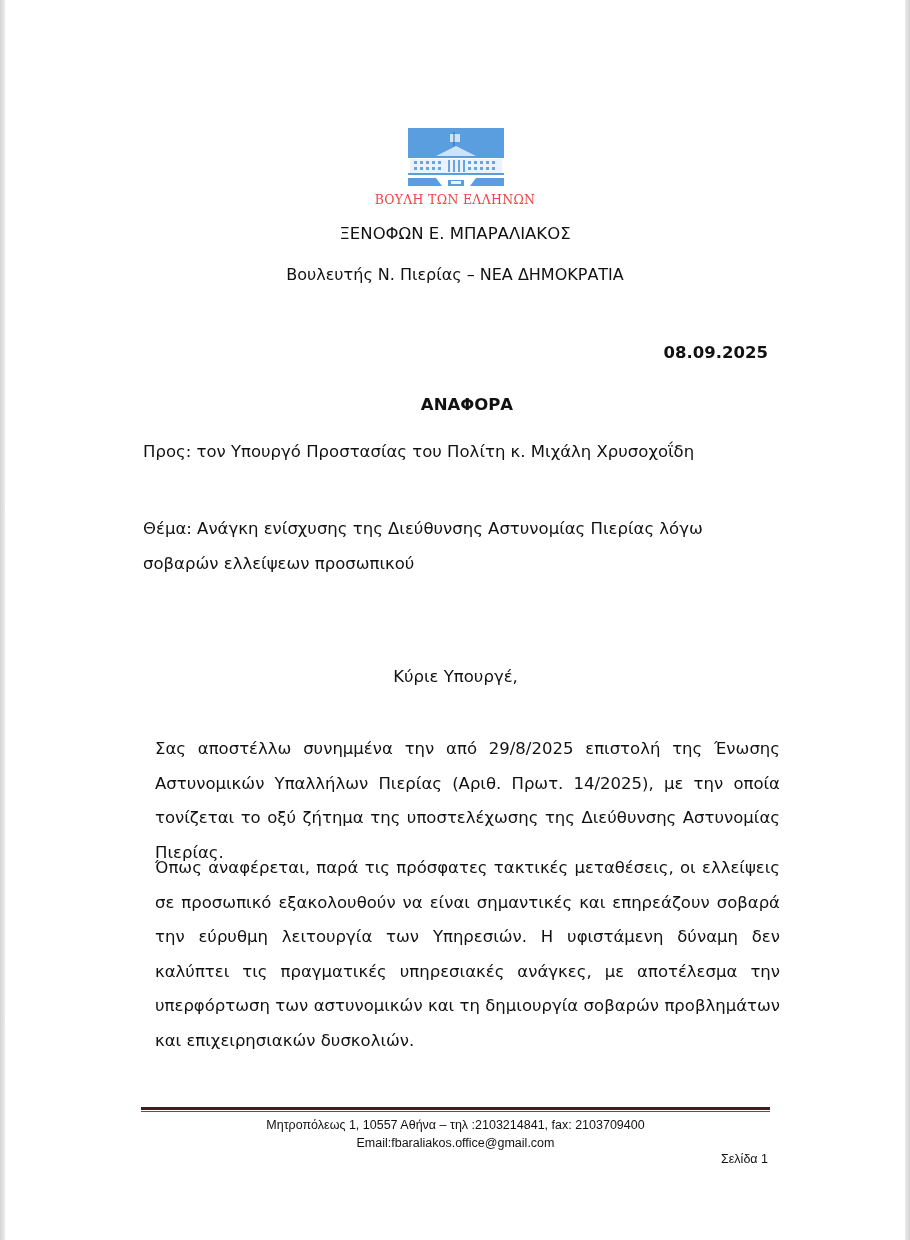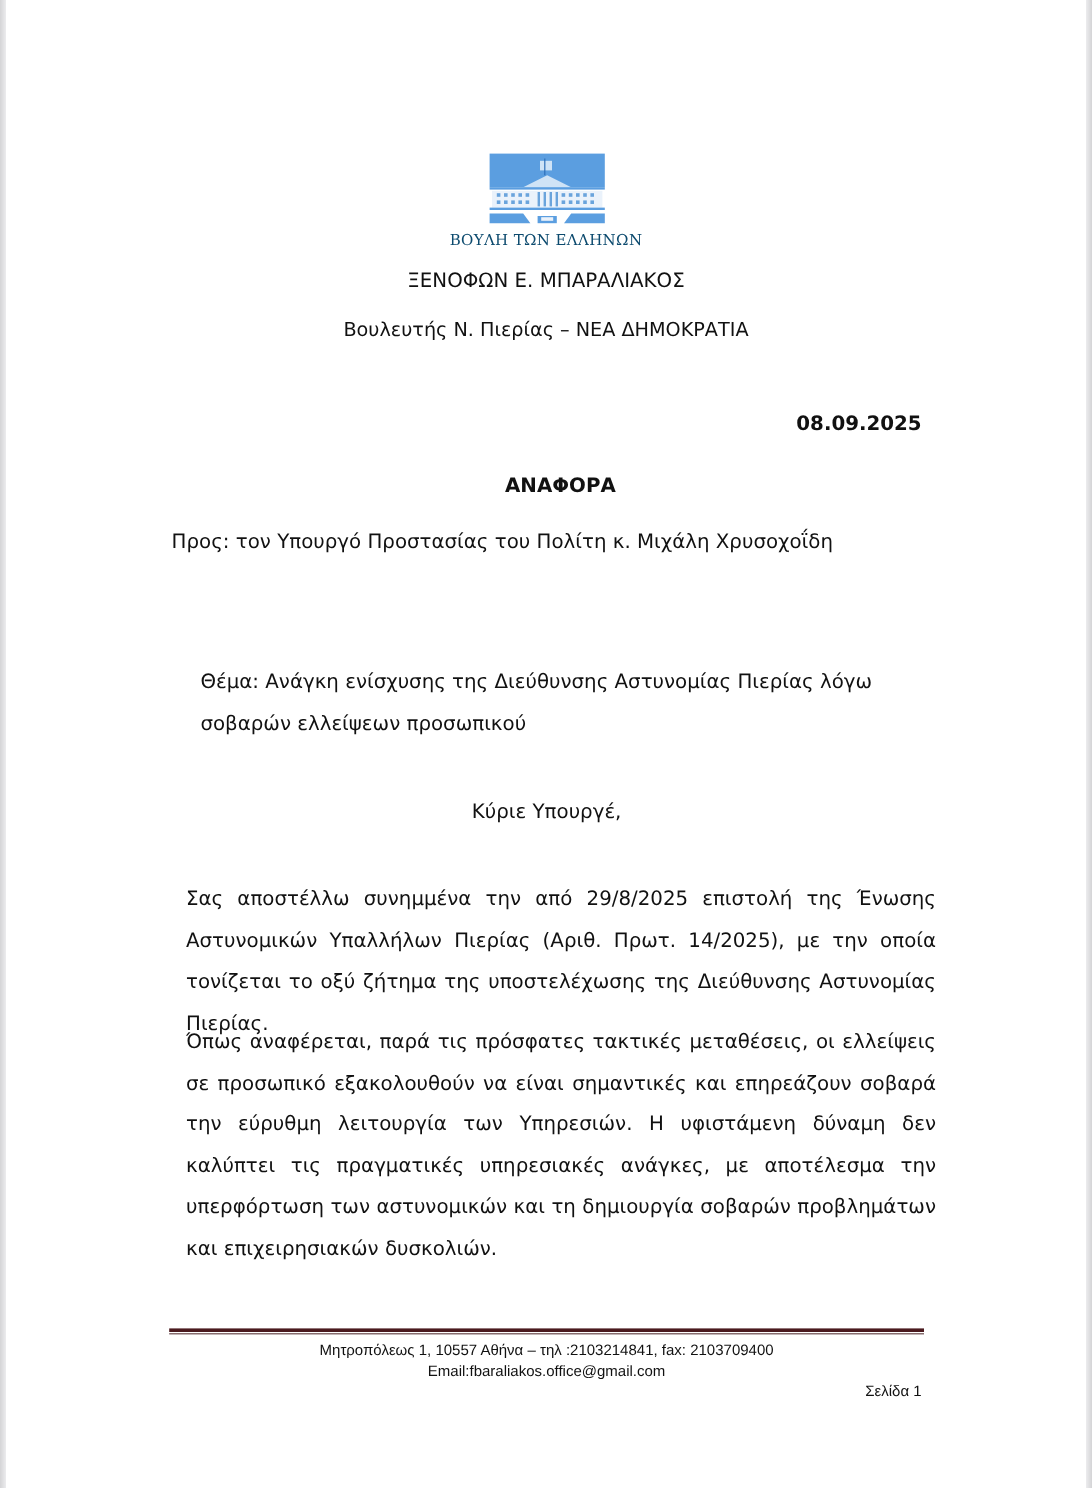--- a/index.html
+++ b/index.html
@@ -10,31 +10,31 @@
     font-family: "DejaVu Sans", "Liberation Sans", sans-serif;
     color: #111111;
   }
   .edge-left { position: absolute; left: 0; top: 0; width: 5px; height: 1240px; background: linear-gradient(to right, #d4d4d6, #ececee); }
   .edge-right { position: absolute; right: 0; top: 0; width: 5px; height: 1240px; background: linear-gradient(to left, #d4d4d6, #ececee); }
   .page { position: absolute; left: 5px; top: 0; width: 900px; height: 1240px; background: #fff; }
 
   .logo { position: absolute; left: 406px; top: 126px; width: 100px; height: 62px; }
   .parliament-name {
     position: absolute; left: 0; width: 910px; top: 192px; text-align: center;
-    font-family: "DejaVu Serif", "Liberation Serif", serif; font-size: 12.5px; letter-spacing: 0.3px; color: #0c4a6e;
+    font-family: "DejaVu Serif", "Liberation Serif", serif; font-size: 12.5px; letter-spacing: 0.3px; color: #ef4444;
   }
   .mp-name { position: absolute; left: 0; width: 910px; top: 224px; text-align: center; font-size: 16.5px; font-weight: 400; }
   .mp-role { position: absolute; left: 0; width: 910px; top: 265px; text-align: center; font-size: 16px; }
 
   .date { position: absolute; right: 142px; top: 343px; font-size: 16.5px; font-weight: bold; }
   .doc-type { position: absolute; left: 0; width: 910px; top: 395px; text-align: center; font-size: 16.5px; font-weight: bold; padding-left: 12px; }
 
   .line-block { position: absolute; left: 143px; width: 625px; font-size: 16.5px; line-height: 34.5px; }
   .to { top: 435px; }
-  .subject { top: 551px; margin-left: 24px; }
+  .subject { top: 512px; }
   .salutation { top: 660px; font-weight: normal; text-align: center; }
   .para1 { top: 732px; text-align: justify; margin-left: 12px; }
   .para2 { top: 851px; text-align: justify; margin-left: 12px; }
   .label-bold { font-weight: normal; }
 
   .footer-rule { position: absolute; left: 141px; width: 629px; top: 1107px; height: 6px; }
   .footer-rule .r1 { height: 3px; background: #4a1a1e; }
   .footer-rule .r2 { height: 1px; background: #ffffff; }
   .footer-rule .r3 { height: 1px; background: #6a4a4c; }
   .footer {

